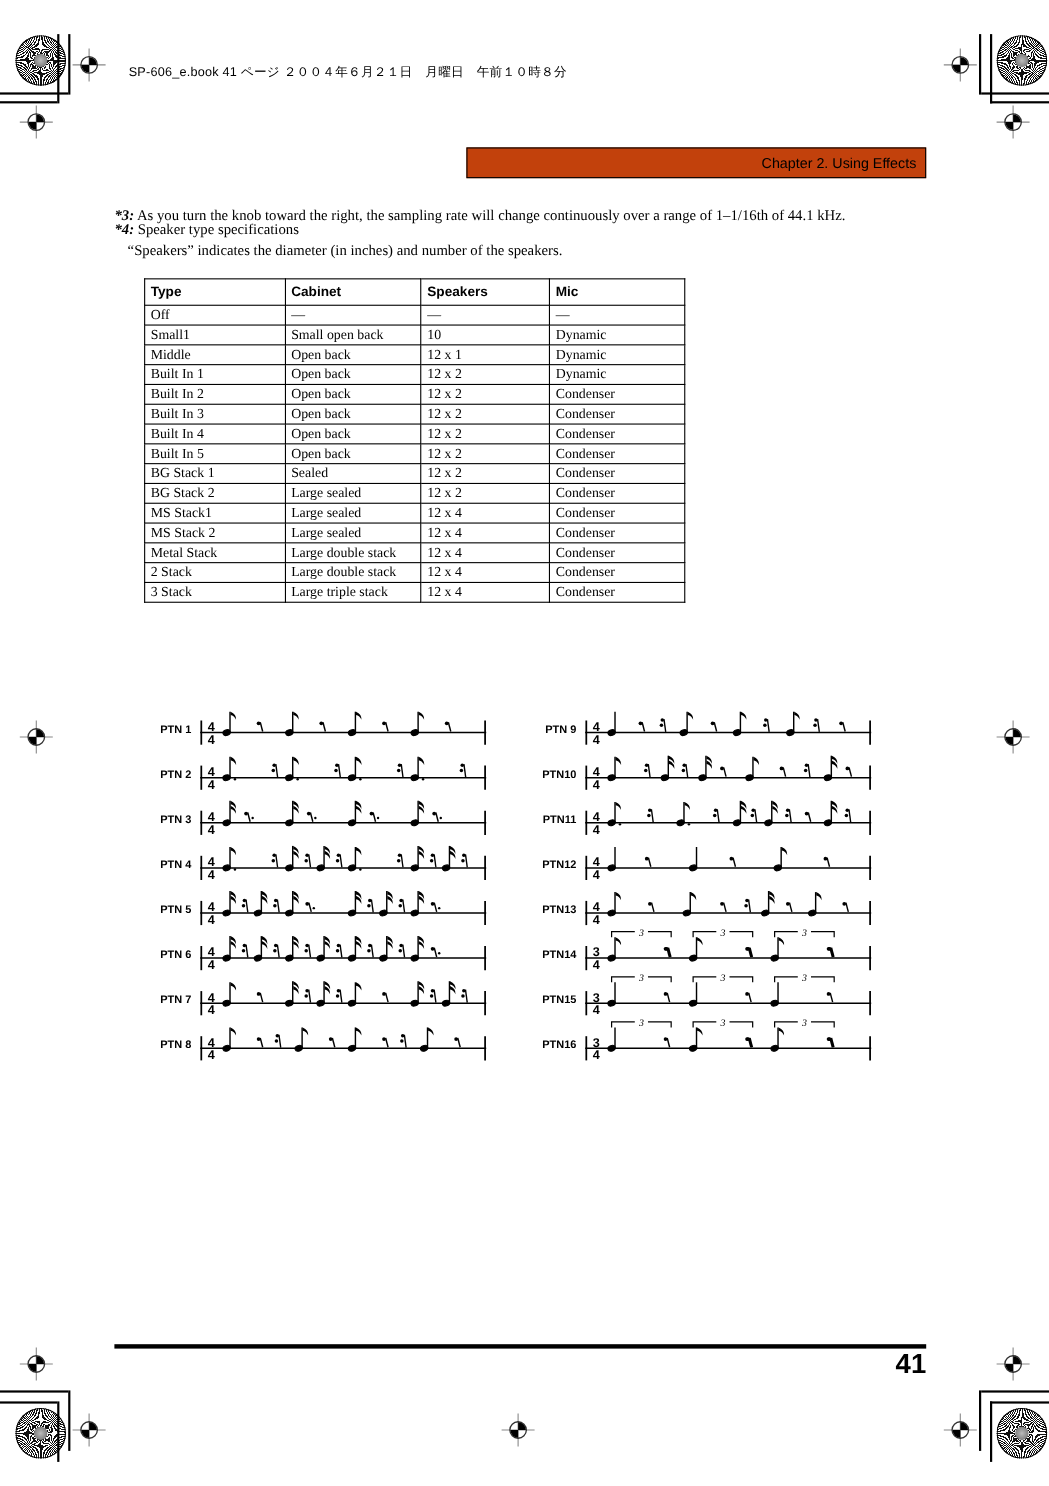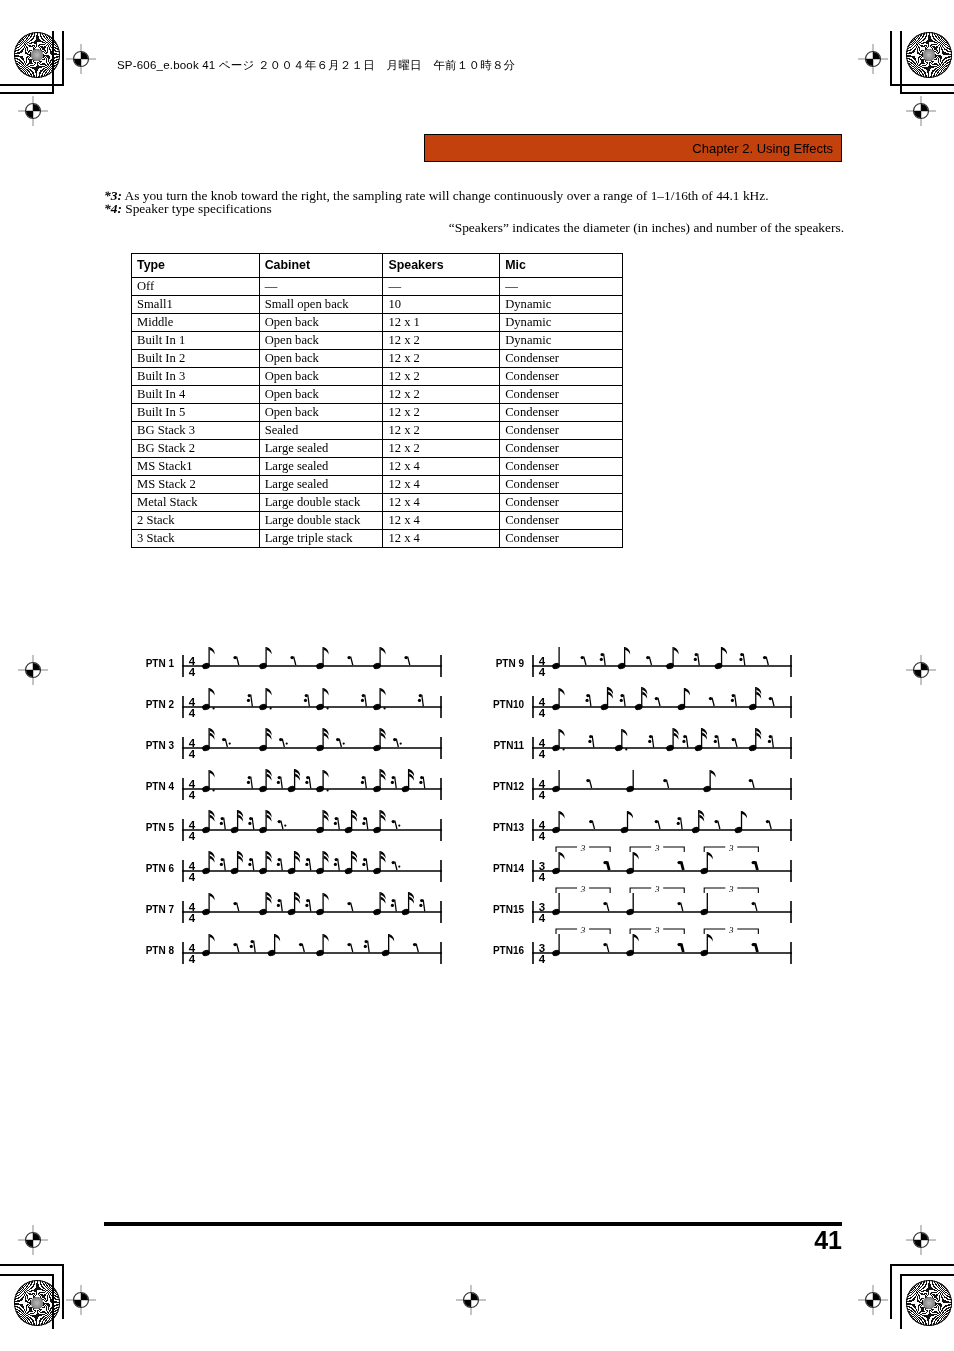--- a/index.html
+++ b/index.html
@@ -37,21 +37,21 @@
     border:1.6px solid #000;box-sizing:border-box;background:#c2410c;
   }
   .chapbox span{
     position:absolute;right:8px;top:50%;transform:translateY(-50%);
     font-family:"Liberation Sans",sans-serif;font-size:13px;white-space:nowrap;
   }
 
   
   .note{position:absolute;font-size:13.4px;line-height:1.42;}
   .marker{font-weight:bold;font-style:italic;}
-  .indent{display:block;margin-left:46px;text-align:right;}
+  .indent{display:block;margin-left:12px;}
 
   
   table.spec{
     position:absolute;left:131px;top:253px;width:492px;
     border-collapse:collapse;font-size:12.6px;background:#fff;
   }
   table.spec th,table.spec td{
     border:1px solid #000;
     padding:1px 5px;
     text-align:left;
@@ -295,21 +295,21 @@
         <td>12 x 2</td>
         <td>Condenser</td>
       </tr>
       <tr>
         <td>Built In 5</td>
         <td>Open back</td>
         <td>12 x 2</td>
         <td>Condenser</td>
       </tr>
       <tr>
-        <td>BG Stack 3</td>
+        <td>BG Stack 1</td>
         <td>Sealed</td>
         <td>12 x 2</td>
         <td>Condenser</td>
       </tr>
       <tr>
         <td>BG Stack 2</td>
         <td>Large sealed</td>
         <td>12 x 2</td>
         <td>Condenser</td>
       </tr>

